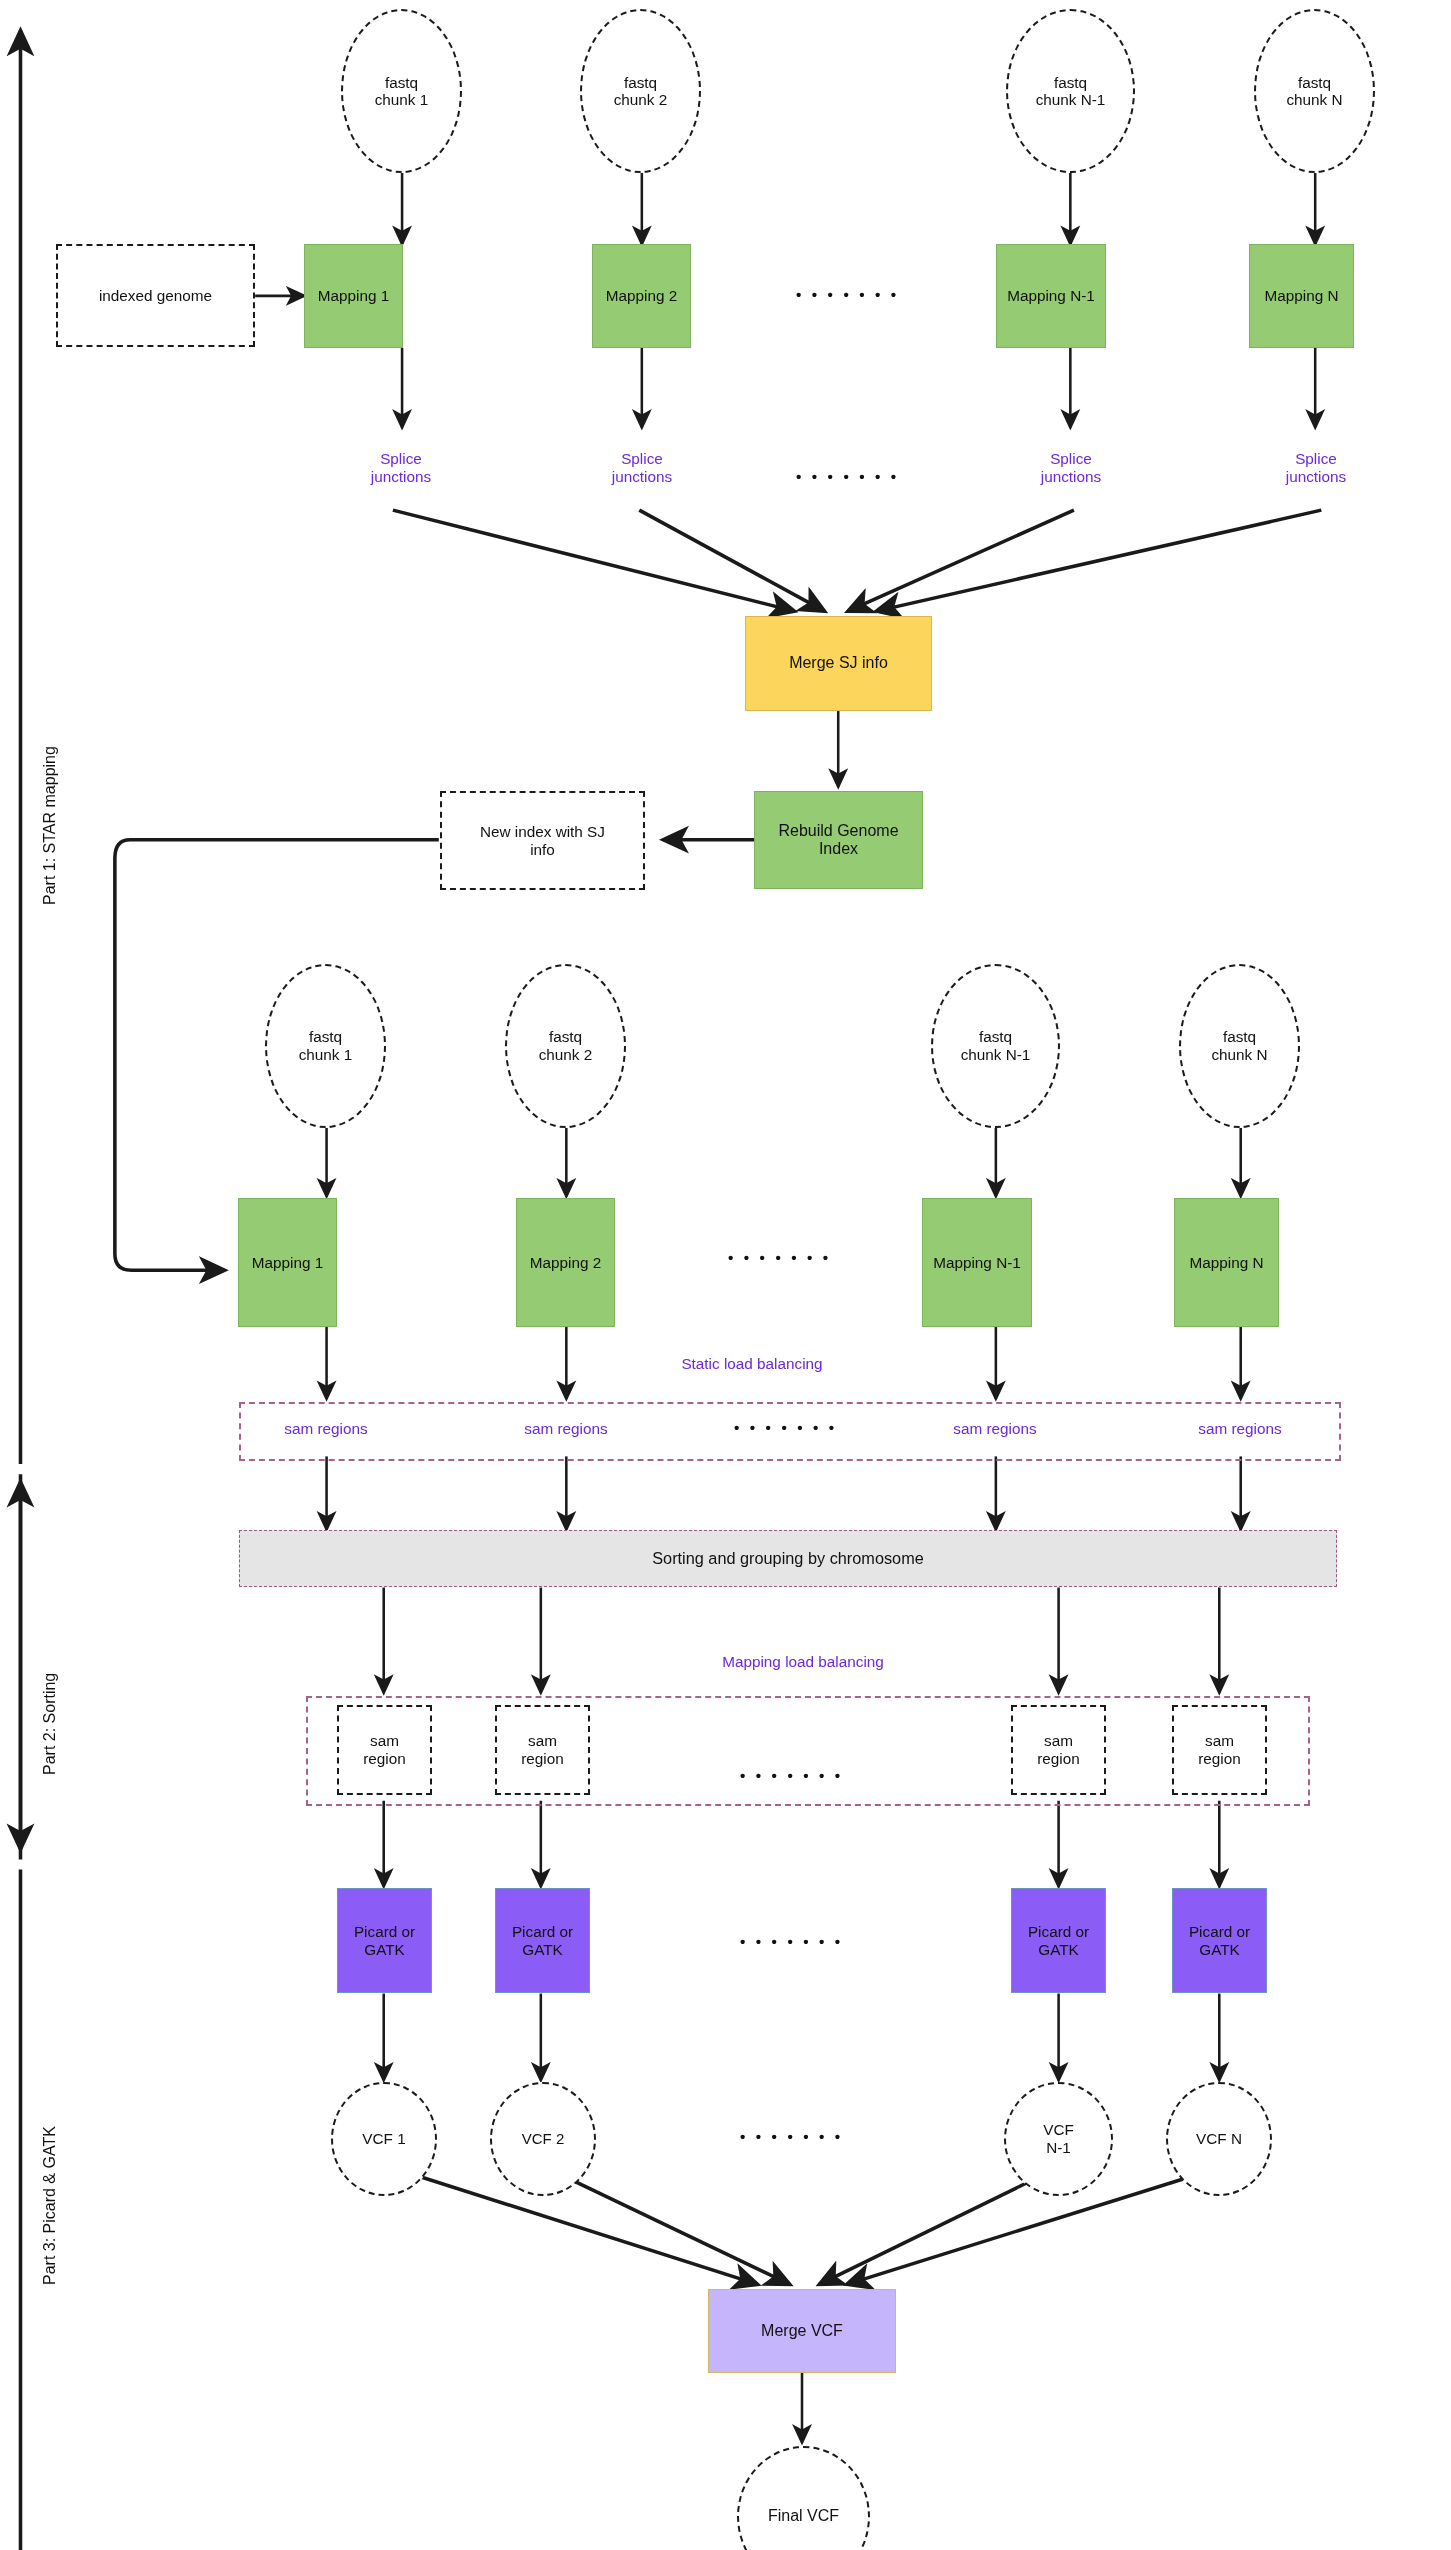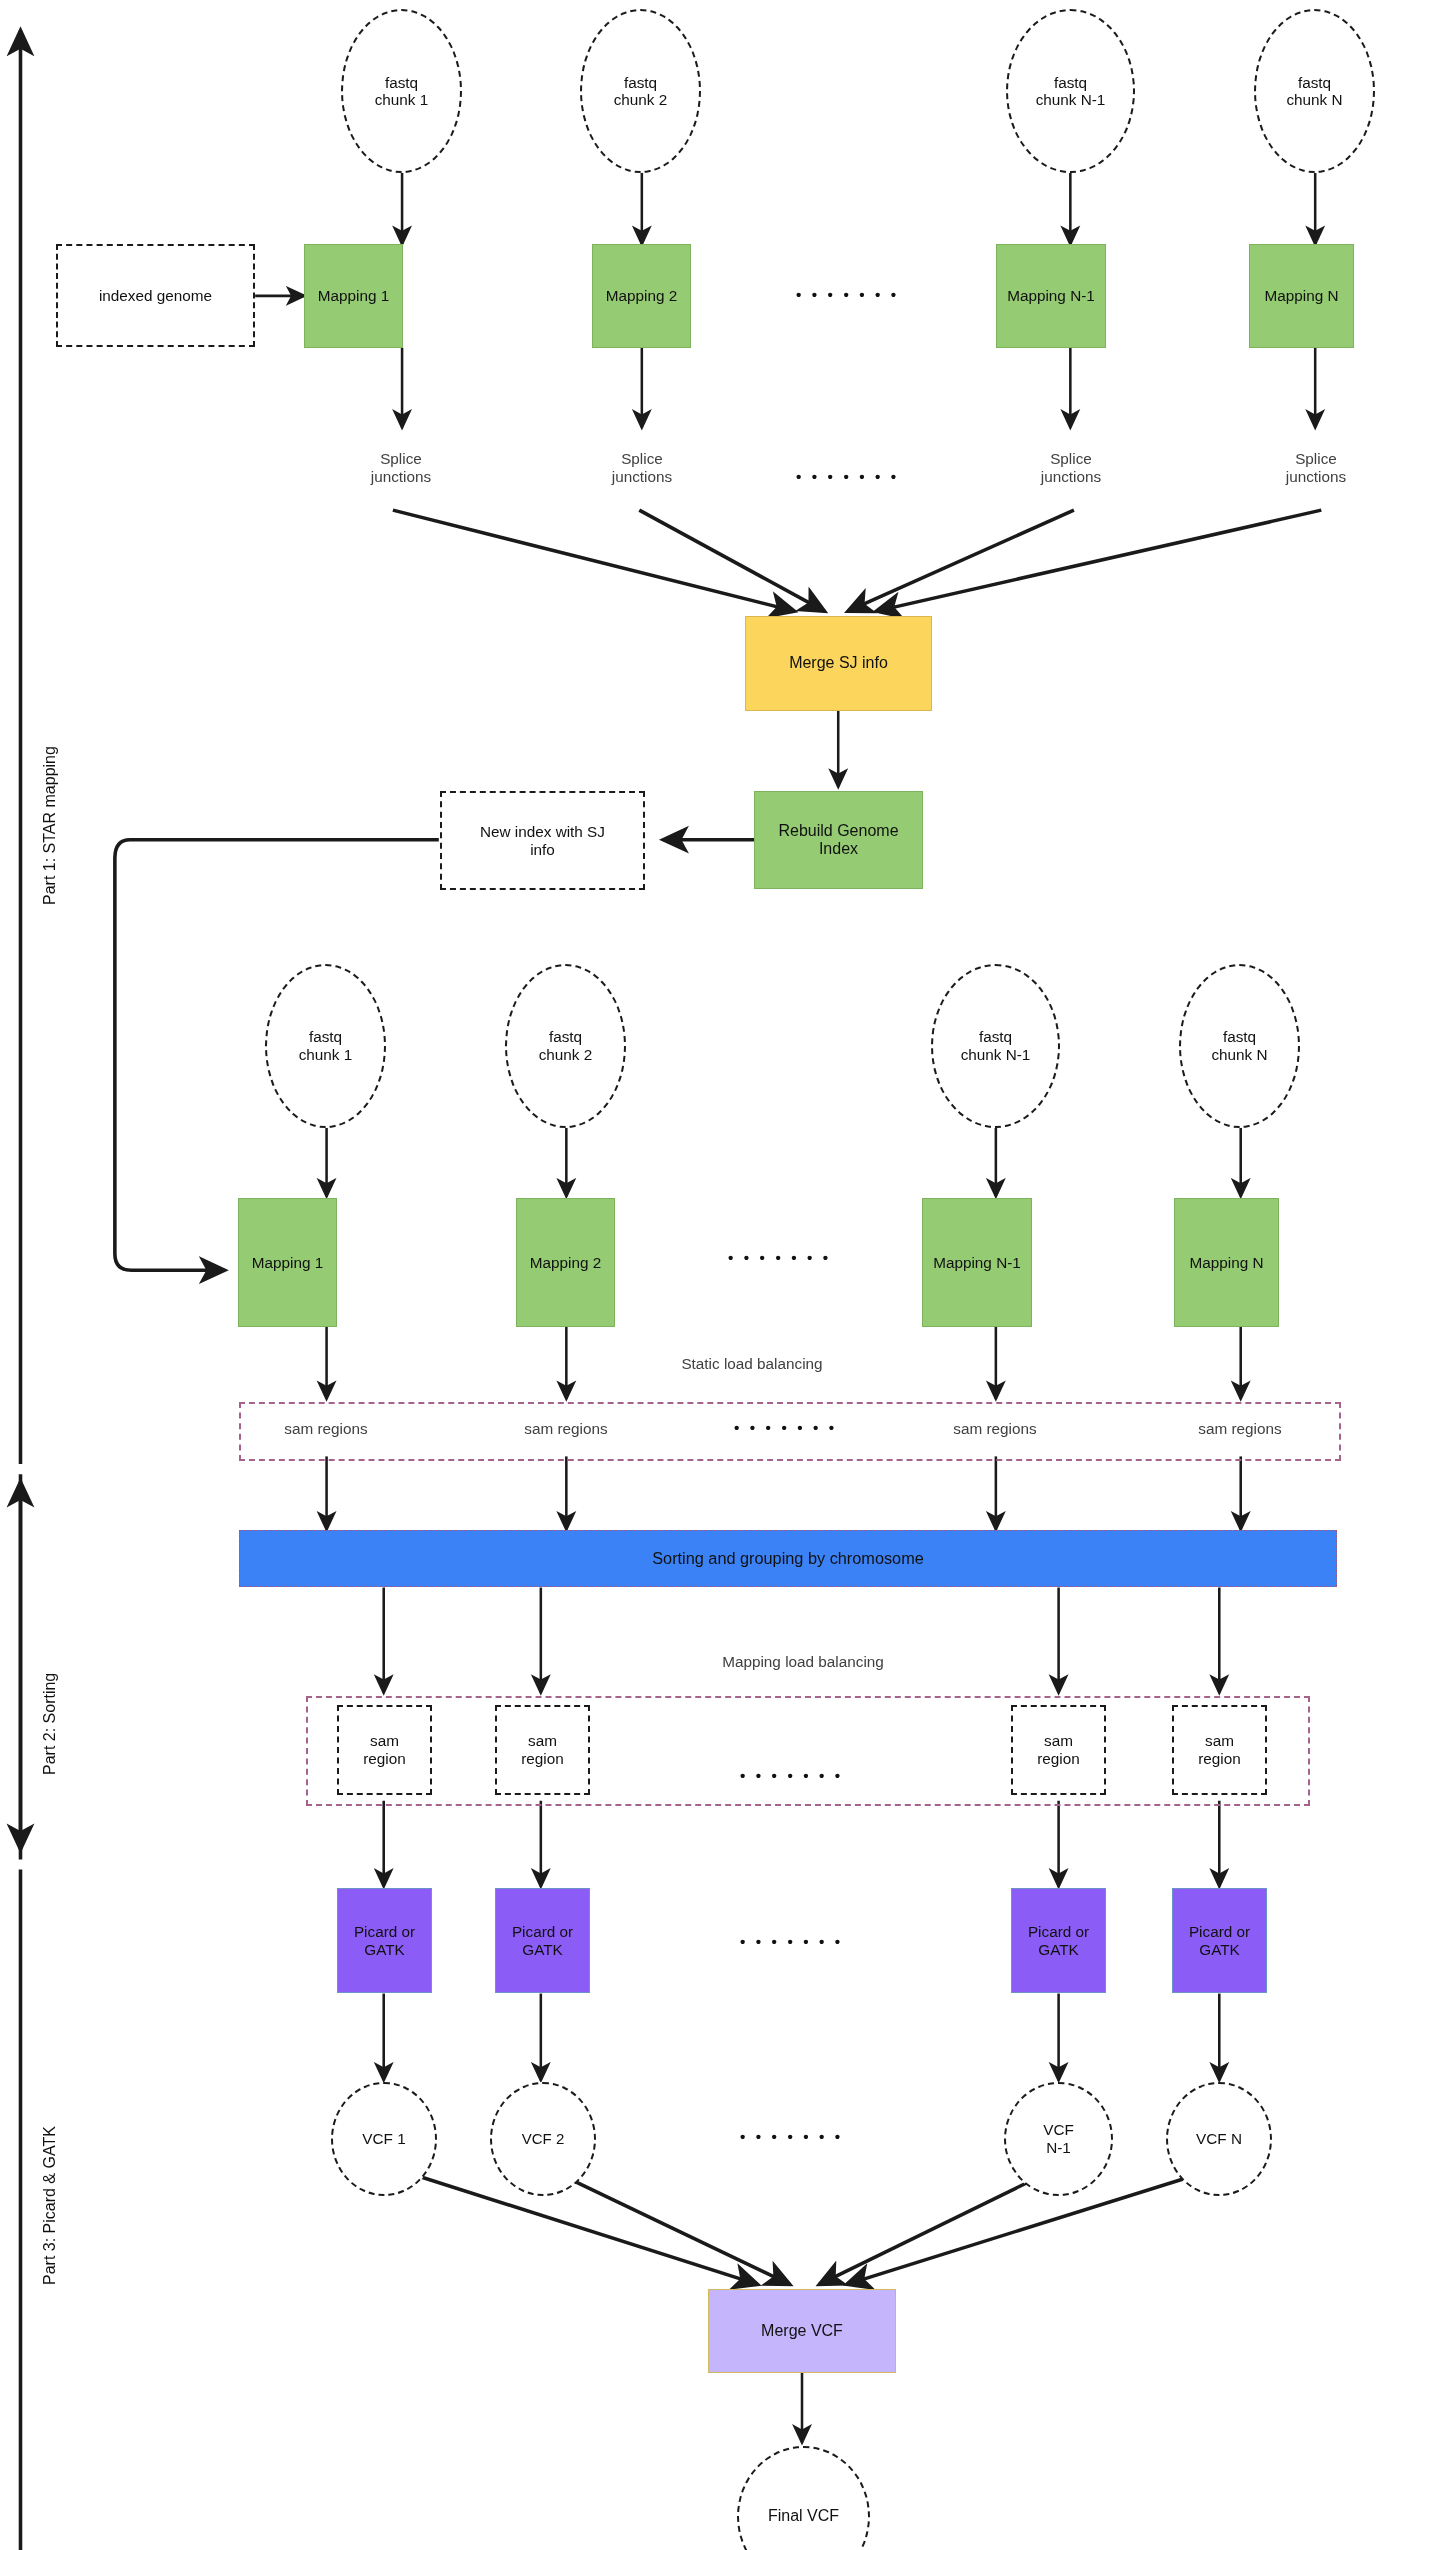--- a/index.html
+++ b/index.html
@@ -1,25 +1,25 @@
 <!DOCTYPE html>
 <html style="font-size:8.2px"><head>
 <meta charset="utf-8">
 <style>
   html,body{margin:0;padding:0;background:#ffffff;}
   body{font-family:"Liberation Sans", sans-serif;}
   #stage{position:relative;width:1452px;height:2620px;background:#fff;overflow:hidden;}
   svg.layer{position:absolute;left:0;top:0;width:1452px;height:2620px;}
   .node{position:absolute;box-sizing:border-box;display:flex;align-items:center;justify-content:center;text-align:center;line-height:1.15;color:#111;}
-  .txt-only{position:absolute;display:flex;align-items:center;justify-content:center;text-align:center;line-height:1.2;color:#404040;}
+  .txt-only{position:absolute;display:flex;align-items:center;justify-content:center;text-align:center;line-height:1.2;color:#6d28d9;}
   .proc-green{background:#95cb72;border:1.5px solid #7cb35c;}
   .proc-blue{background:#8b5cf6;border:1.5px solid #6b93c6;}
   .merge-yellow{background:#fcd65c;border:1.5px solid #d9b64e;}
   .merge-cream{background:#c4b5fd;border:1.5px solid #d4b85c;}
-  .sort-pink{background:#3b82f6;border:1.5px dashed #9b5a82;}
+  .sort-pink{background:#e5e5e5;border:1.5px dashed #9b5a82;}
   .dashed-box{background:#ffffff;border:2px dashed #1a1a1a;}
   .dashed-group{background:transparent;border:2px dashed #a5638c;}
   .dashed-sub{background:#ffffff;border:2px dashed #1a1a1a;}
   .ellipse{border:2px dashed #1a1a1a;border-radius:50%;background:#fff;}
   .vlabel{position:absolute;color:#111;white-space:nowrap;transform-origin:left top;}
   .dots{position:absolute;color:#111;letter-spacing:3.1px;font-weight:700;}
 </style>
 </head>
 <body>
 

